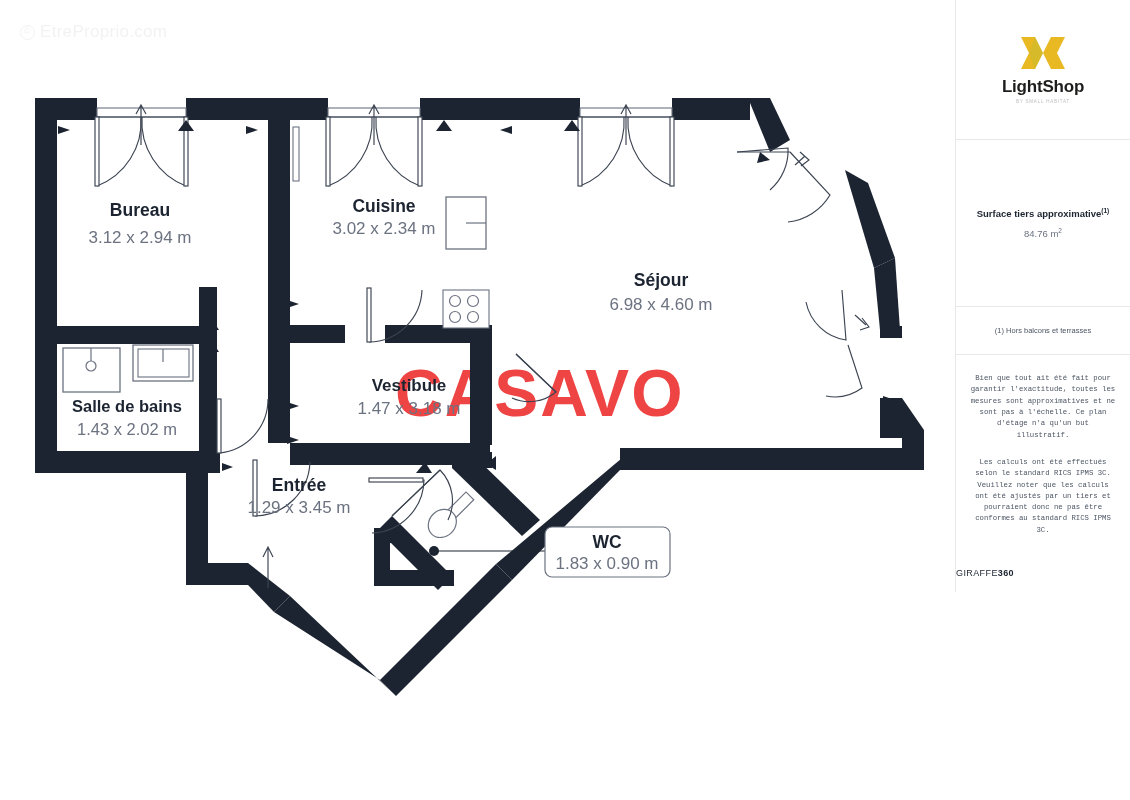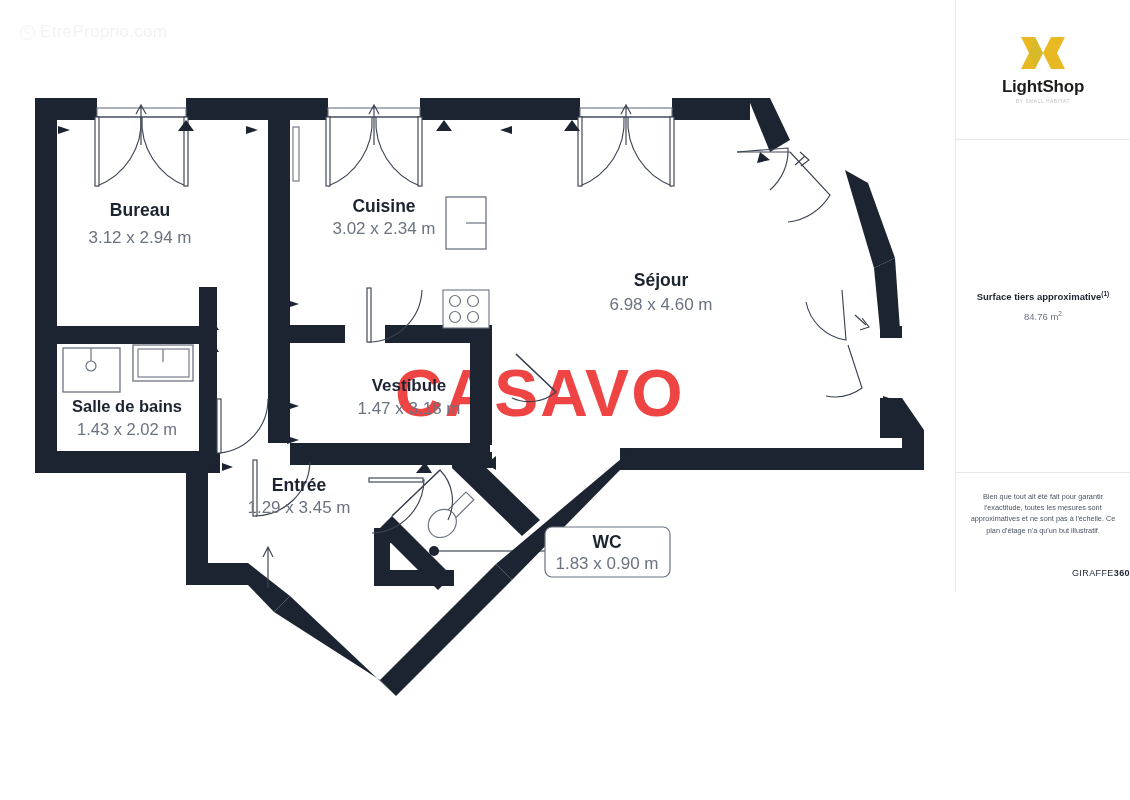--- a/index.html
+++ b/index.html
@@ -47,23 +47,23 @@
 
   #sb-surface{flex:1 1 auto;display:flex;flex-direction:column;align-items:center;justify-content:center;padding:0 8px;}
   #surface-title{font-size:9.5px;font-weight:bold;color:#1c2431;text-align:center;line-height:1.3;}
   #surface-title sup{font-size:6.5px;}
   #surface-value{font-size:9.5px;color:#6b7280;margin-top:7px;}
   #surface-value sup{font-size:6.5px;}
 
   #sb-note{height:48px;display:flex;align-items:center;justify-content:center;padding:0 10px;}
   #note-text{font-size:7.5px;color:#4b5563;text-align:center;}
 
-  #sb-disclaimer{flex:0 0 auto;padding:18px 14px 10px;}
+  #sb-disclaimer{flex:0 0 auto;padding:18px 14px 10px;font-family:Liberation Mono, monospace;}
   .disc-p{font-size:7.3px;color:#4b5563;text-align:center;line-height:1.55;margin:0 0 16px;}
-  #giraffe{font-size:9px;color:#1c2431;text-align:right;letter-spacing:.4px;margin-top:6px;padding-bottom:14px;}
+  #giraffe{font-size:9px;color:#1c2431;text-align:left;letter-spacing:.4px;margin-top:6px;padding-bottom:14px;}
   #giraffe b{font-weight:bold;}
 
   
   .room-name{font-family:"Liberation Sans",sans-serif;font-weight:bold;fill:#1c2431;}
   .room-dim{font-family:"Liberation Sans",sans-serif;fill:#6b7280;}
 </style>
 </head>
 <body>
 
 <div id="app">
@@ -296,23 +296,27 @@
 
     <div id="sb-surface" class="sb-cell">
       <div id="surface-title">
         <span>Surface tiers approximative</span><sup>(1)</sup>
       </div>
       <div id="surface-value">
         <span>84.76 m</span><sup>2</sup>
       </div>
     </div>
 
+    <div id="sb-note" class="sb-cell">
+      <div id="note-text">(1) Hors balcons et terrasses</div>
+    </div>
 
     <div id="sb-disclaimer">
       <p class="disc-p">Bien que tout ait été fait pour garantir l'exactitude, toutes les mesures sont approximatives et ne sont pas à l'échelle. Ce plan d'étage n'a qu'un but illustratif.</p>
+      <p class="disc-p">Les calculs ont été effectués selon le standard RICS IPMS 3C. Veuillez noter que les calculs ont été ajustés par un tiers et pourraient donc ne pas être conformes au standard RICS IPMS 3C.</p>
     </div>
 
     <div id="giraffe">
       <span>GIRAFFE</span><b>360</b>
     </div>
 
   </div>
 </div>
 
 </body></html>

